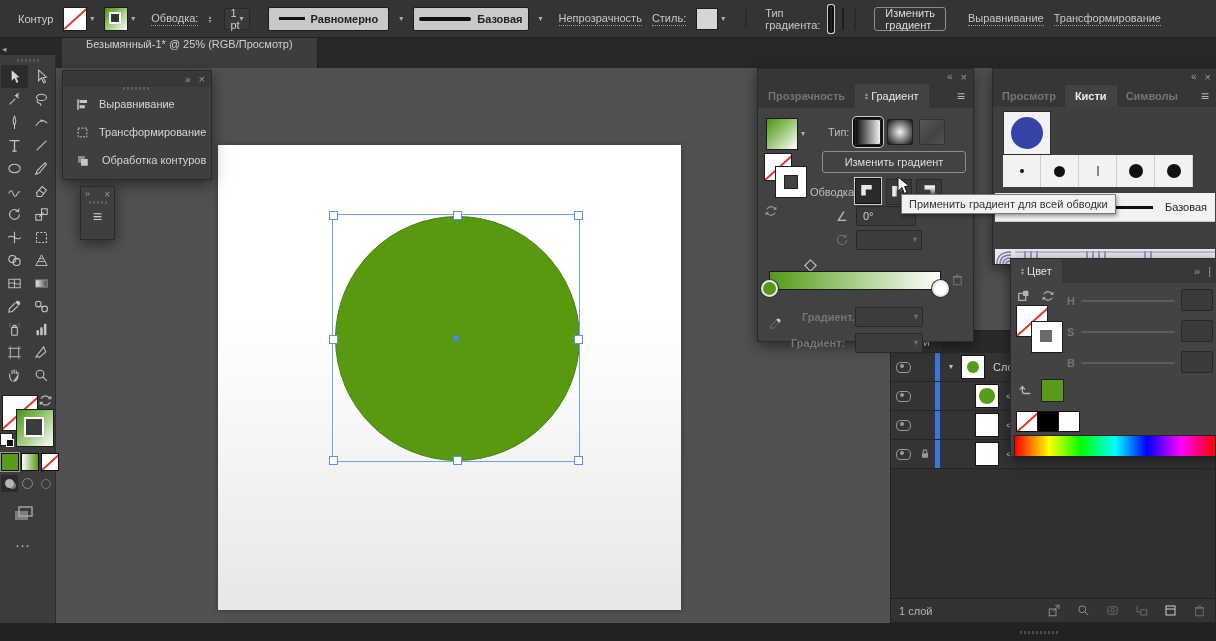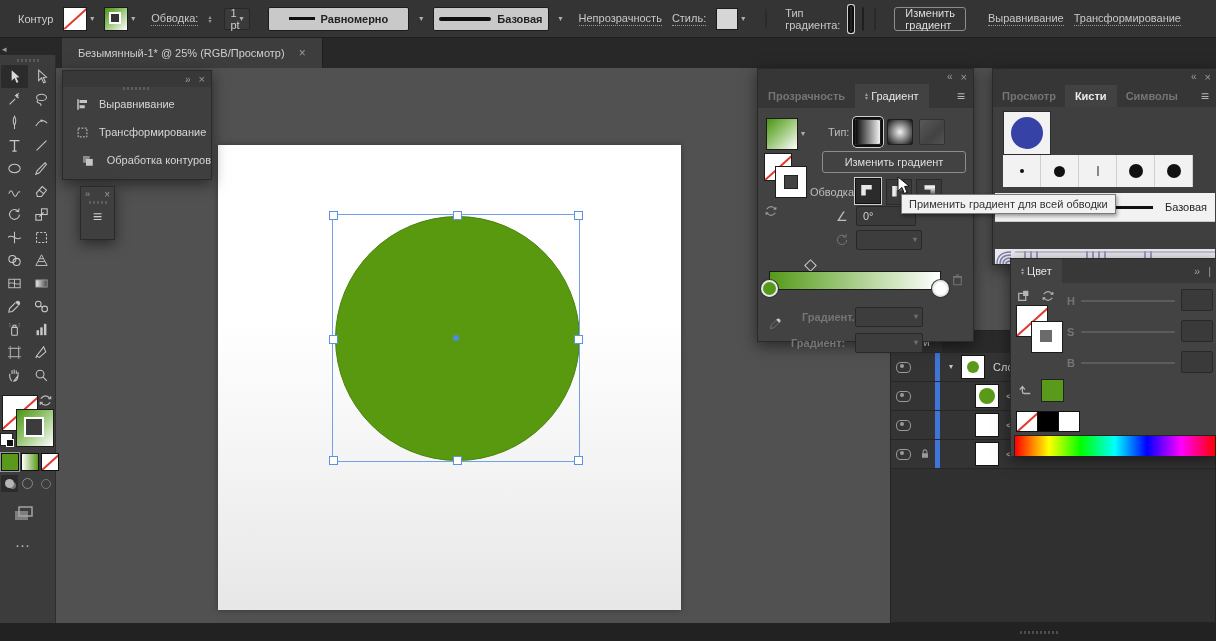--- a/index.html
+++ b/index.html
@@ -212,21 +212,21 @@
       <div style="position:absolute;left:6px;top:6px;width:8px;height:8px;background:#343434;outline:2px solid #fff;"></div>
     </div>
     <span class="caret">▾</span>
   </div>
   <span class="dotted" style="margin-left:6px;">Обводка:</span>
   <span class="updown"></span>
   <div class="box ddbox" style="width:66px;height:20px;justify-content:space-between;padding:0 5px;">
     <span>1 pt</span>
     <span class="caret">▾</span>
   </div>
-  <div class="flex box" style="height:22px;padding:0 20px;gap:6px;margin-left:8px;background:#c9c9c9;border-color:#1c1c1c;color:#222;">
+  <div class="flex box" style="height:22px;padding:0 10px;gap:6px;margin-left:8px;background:#c9c9c9;border-color:#1c1c1c;color:#222;">
     <div style="width:26px;height:3px;background:#111;"></div>
     <span style="font-weight:bold;">Равномерно</span>
   </div>
   <span class="caret">▾</span>
   <div class="flex box" style="height:22px;padding:0 5px;gap:6px;background:#c9c9c9;border-color:#1c1c1c;color:#222;">
     <div style="width:52px;height:4px;background:#111;border-radius:2px;"></div>
     <span style="font-weight:bold;">Базовая</span>
   </div>
   <span class="caret">▾</span>
   <span class="dotted" style="margin-left:6px;">Непрозрачность</span>
@@ -257,21 +257,21 @@
   </svg>
   <div style="width:22px;height:26px;background:#4a4a4a;display:flex;align-items:center;justify-content:center;margin-left:6px;">
     <svg width="16" height="16" viewBox="0 0 16 16">
         <path d="M3 2 v12 M6 3 h7 v4 h-7 M6 5 h5" stroke="#e0e0e0" stroke-width="2" fill="none"></path>
       </svg>
   </div>
 </div>
 
 <div class="p" style="left:0;top:38px;width:1216px;height:30px;background:#282828;border-bottom:1px solid #1f1f1f;">
   <span class="p" style="left:2px;top:6px;color:#9a9a9a;font-size:9px;">◂</span>
-  <div class="p flex" style="left:62px;top:0;height:30px;background:#3d3d3d;padding:0 16px;gap:14px;border-right:1px solid #1f1f1f;">
+  <div class="p flex" style="left:62px;top:0;height:30px;background:#3d3d3d;padding:0 24px;gap:14px;border-right:1px solid #1f1f1f;flex-direction:column;">
     <span style="color:#cfcfcf;">Безымянный-1* @ 25% (RGB/Просмотр)</span>
     <span style="color:#9a9a9a;font-size:12px;">×</span>
   </div>
 </div>
 
 <div class="p" style="left:55px;top:68px;width:1161px;height:555px;background:#515151;">
 
   <div class="p" style="left:163px;top:77px;width:463px;height:465px;background:linear-gradient(#ffffff 38%,#f4f4f4 68%,#e7e7e7 100%);box-shadow:0 0 6px rgba(0,0,0,.35);">
 
     <div style="position:absolute;left:117px;top:71px;width:243px;height:243px;border-radius:50%;background:#58990f;border:1px solid #4b830d;"></div>
@@ -489,21 +489,21 @@
         <use href="#s-align"></use>
       </svg>
     <span style="color:#d6d6d6;">Выравнивание</span>
   </div>
   <div class="flex" style="height:28px;gap:9px;padding-left:12px;">
     <svg width="15" height="15" viewBox="0 0 24 24" style="stroke:#c6c6c6;fill:none;stroke-width:1.6">
         <use href="#s-freet"></use>
       </svg>
     <span style="color:#d6d6d6;">Трансформирование</span>
   </div>
-  <div class="flex" style="height:28px;gap:12px;padding-left:12px;justify-content:flex-end;">
+  <div class="flex" style="height:28px;gap:12px;padding-left:12px;">
     <svg width="15" height="15" viewBox="0 0 20 20">
         <use href="#s-pathf"></use>
       </svg>
     <span style="color:#d6d6d6;">Обработка контуров</span>
   </div>
 </div>
 
 <div class="p panel" style="left:80px;top:186px;width:33px;height:52px;background:#3f3f3f;z-index:7;">
   <div class="flex" style="height:14px;justify-content:space-between;padding:0 4px;color:#9a9a9a;">
     <span style="font-size:9px;">»</span>
@@ -758,20 +758,43 @@
     <div class="flex" style="width:20px;justify-content:center;">
       <svg width="12" height="12" viewBox="0 0 16 16" style="stroke:#9a9a9a;stroke-width:1.4;">
           <use href="#s-lock"></use>
         </svg>
     </div>
     <div class="lbar"></div>
     <div class="lthumb" style="margin-left:40px;"></div>
     <span style="margin-left:7px;color:#b5b5b5;">&lt;</span>
   </div>
 
+  <div class="p flex" style="left:0;bottom:0;width:100%;height:24px;background:#333333;border-top:1px solid #232323;padding:0 8px;box-sizing:border-box;">
+    <span style="color:#b5b5b5;">1 слой</span>
+    <div class="flex" style="margin-left:auto;gap:14px;">
+      <svg width="15" height="15" viewBox="0 0 20 20" style="stroke:#8f8f8f;fill:none;stroke-width:1.3;">
+          <use href="#s-export"></use>
+        </svg>
+      <svg width="15" height="15" viewBox="0 0 24 24" style="stroke:#8f8f8f;fill:none;stroke-width:1.6;">
+          <use href="#s-zoom"></use>
+        </svg>
+      <svg width="15" height="15" viewBox="0 0 20 20" style="stroke:#6a6a6a;fill:none;stroke-width:1.3;">
+          <use href="#s-mask"></use>
+        </svg>
+      <svg width="15" height="15" viewBox="0 0 20 20" style="stroke:#6a6a6a;fill:none;stroke-width:1.3;">
+          <use href="#s-subl"></use>
+        </svg>
+      <svg width="15" height="15" viewBox="0 0 20 20" style="stroke:#c9c9c9;fill:none;stroke-width:1.4;">
+          <use href="#s-newlayer"></use>
+        </svg>
+      <svg width="15" height="15" viewBox="0 0 20 20" style="stroke:#6a6a6a;fill:none;stroke-width:1.3;">
+          <use href="#s-trash"></use>
+        </svg>
+    </div>
+  </div>
 </div>
 
 <div class="p flex" style="left:901px;top:194px;height:18px;background:#f2f2f2;border:1px solid #7a7a7a;box-shadow:1px 2px 4px rgba(0,0,0,.4);padding:0 7px;z-index:9;">
   <span style="color:#333;font-size:11px;">Применить градиент для всей обводки</span>
 </div>
 <svg class="p" width="14" height="20" viewBox="0 0 14 20" style="left:897px;top:176px;z-index:10;">
     <use href="#s-cursor"></use>
   </svg>
 
 <div class="p" style="left:0;top:623px;width:1216px;height:18px;background:#222222;">

